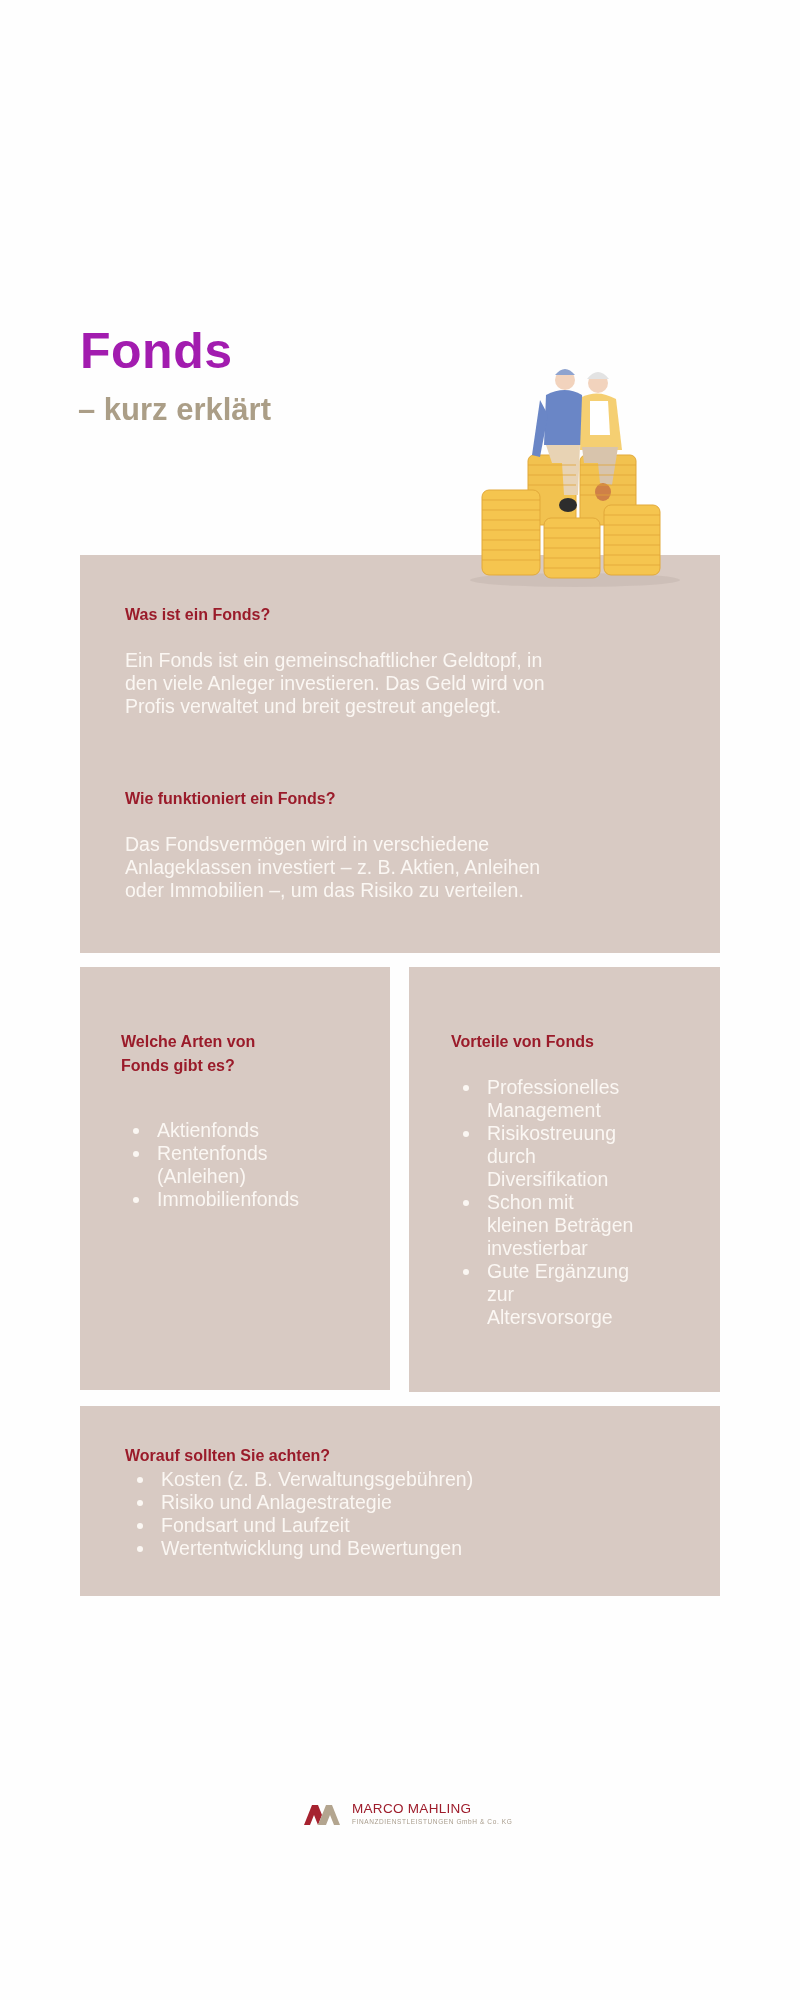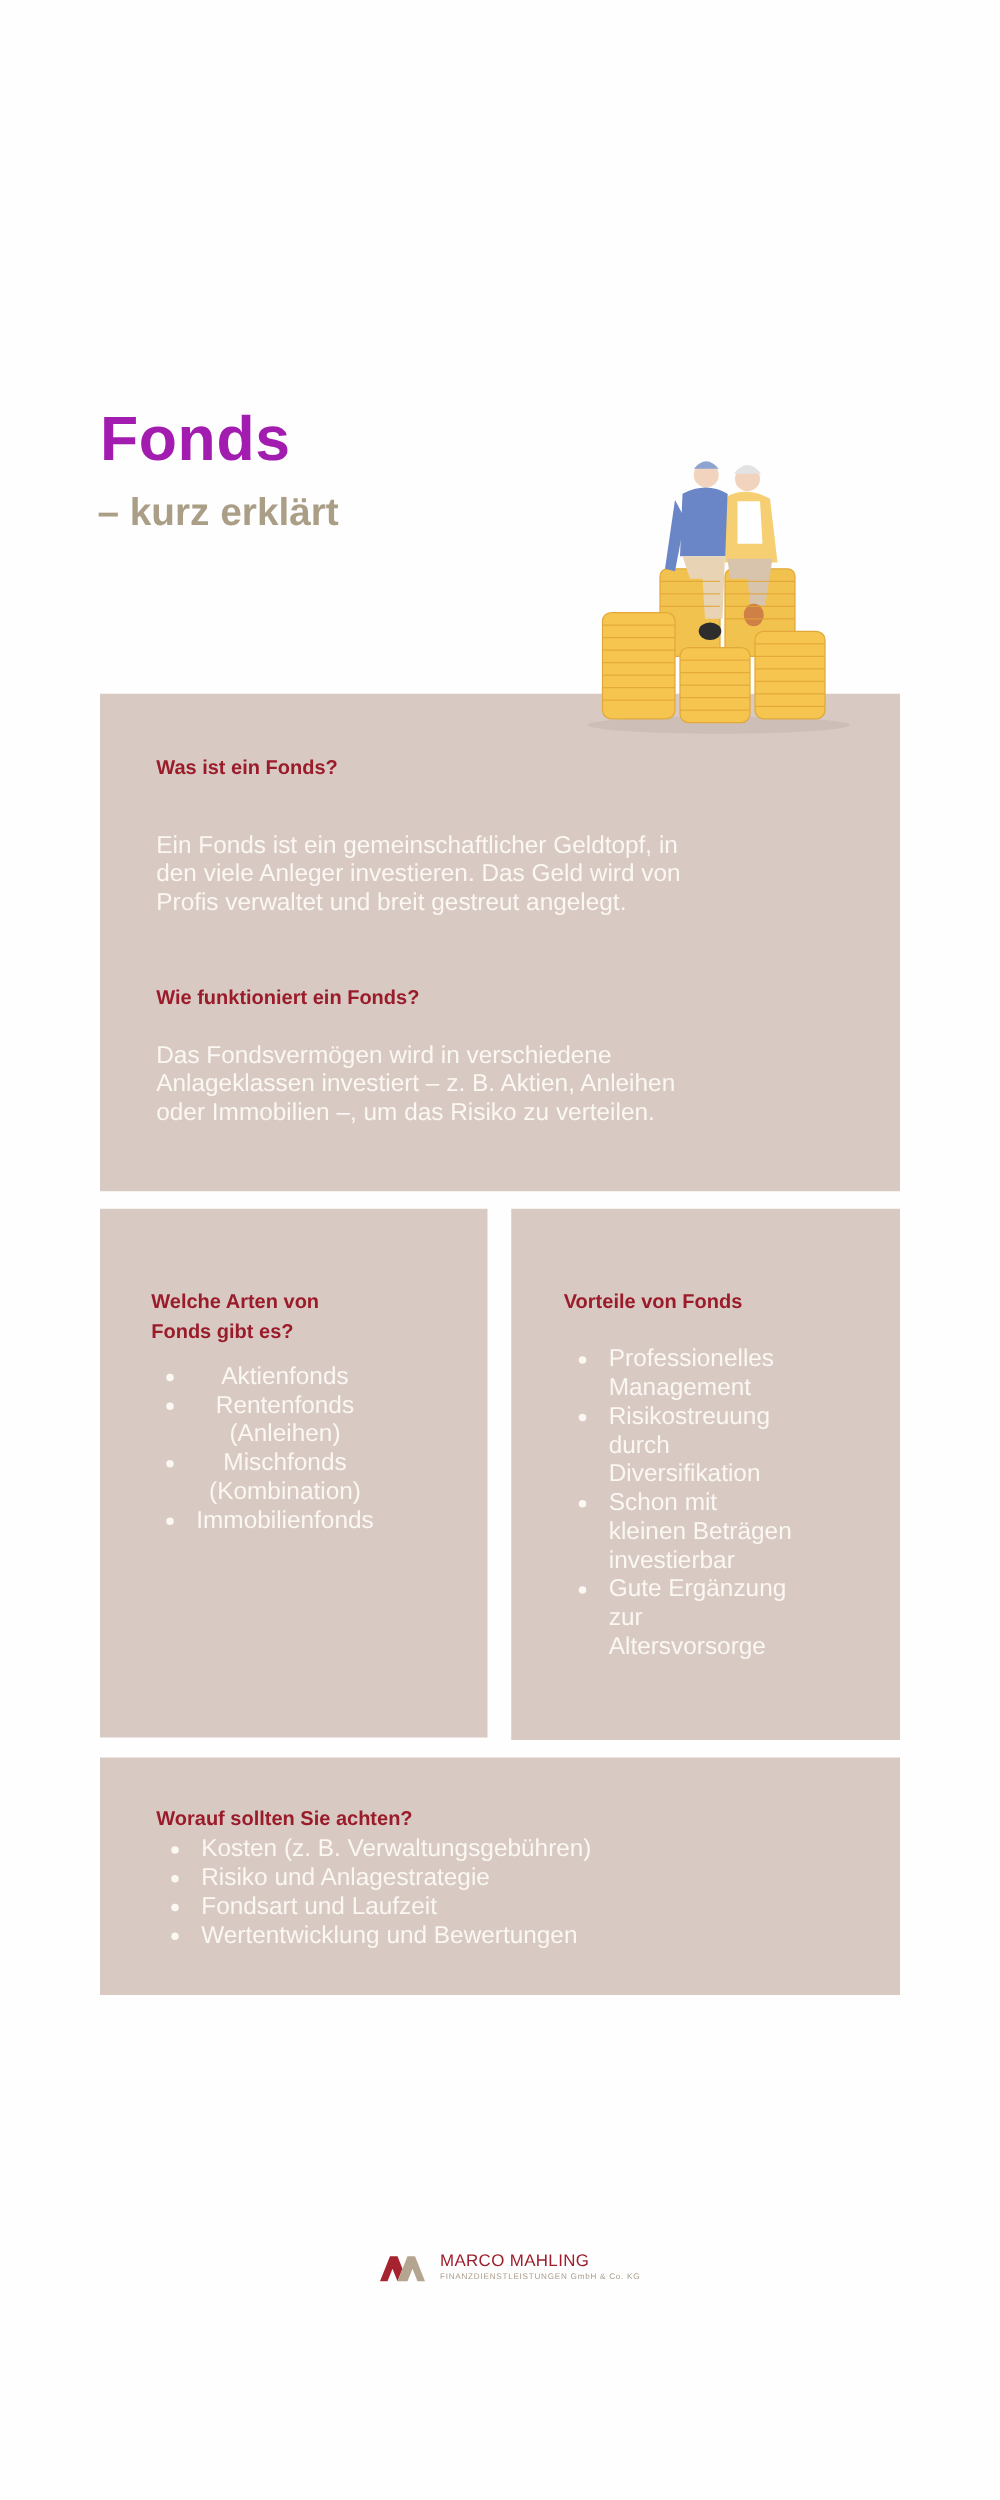--- a/index.html
+++ b/index.html
@@ -68,48 +68,44 @@
   </g>
   <g stroke="#e0a437" stroke-width="1" fill="none" opacity="0.8">
     <path d="M22 145 H80 M22 155 H80 M22 165 H80 M22 175 H80 M22 185 H80 M22 195 H80 M22 205 H80"></path>
     <path d="M84 173 H140 M84 183 H140 M84 193 H140 M84 203 H140 M84 213 H140"></path>
     <path d="M144 160 H200 M144 170 H200 M144 180 H200 M144 190 H200 M144 200 H200 M144 210 H200"></path>
     <path d="M68 110 H116 M68 120 H116 M68 130 H116 M120 110 H176 M120 120 H176 M120 130 H176 M120 140 H176"></path>
   </g>
 </svg>
 
 <div class="h" style="left:125px; top:603px;">Was ist ein Fonds?</div>
-<div class="body-text" style="left:125px; top:649px;margin-top:16px;">
+<div class="body-text" style="left:125px; top:649px;">
   <div>Ein Fonds ist ein gemeinschaftlicher Geldtopf, in</div>
   <div>den viele Anleger investieren. Das Geld wird von</div>
   <div>Profis verwaltet und breit gestreut angelegt.</div>
 </div>
 
 <div class="h" style="left:125px; top:787px;">Wie funktioniert ein Fonds?</div>
 <div class="body-text" style="left:125px; top:833px;">
   <div>Das Fondsvermögen wird in verschiedene</div>
   <div>Anlageklassen investiert – z. B. Aktien, Anleihen</div>
   <div>oder Immobilien –, um das Risiko zu verteilen.</div>
 </div>
 
 <div class="h" style="left:121px; top:1030px;">
   <div>Welche Arten von</div>
   <div>Fonds gibt es?</div>
 </div>
-<ul class="list" style="left:121px; top:1090px;text-align:center;">
+<ul class="list" style="left:121px; top:1119px;">
   <li>
       <div>Aktienfonds</div>
     </li>
   <li>
       <div>Rentenfonds</div>
       <div>(Anleihen)</div>
-    </li>
-  <li>
-      <div>Mischfonds</div>
-      <div>(Kombination)</div>
     </li>
   <li>
       <div>Immobilienfonds</div>
     </li>
 </ul>
 
 <div class="h" style="left:451px; top:1030px;">Vorteile von Fonds</div>
 <ul class="list" style="left:451px; top:1076px;">
   <li>
       <div>Professionelles</div>

